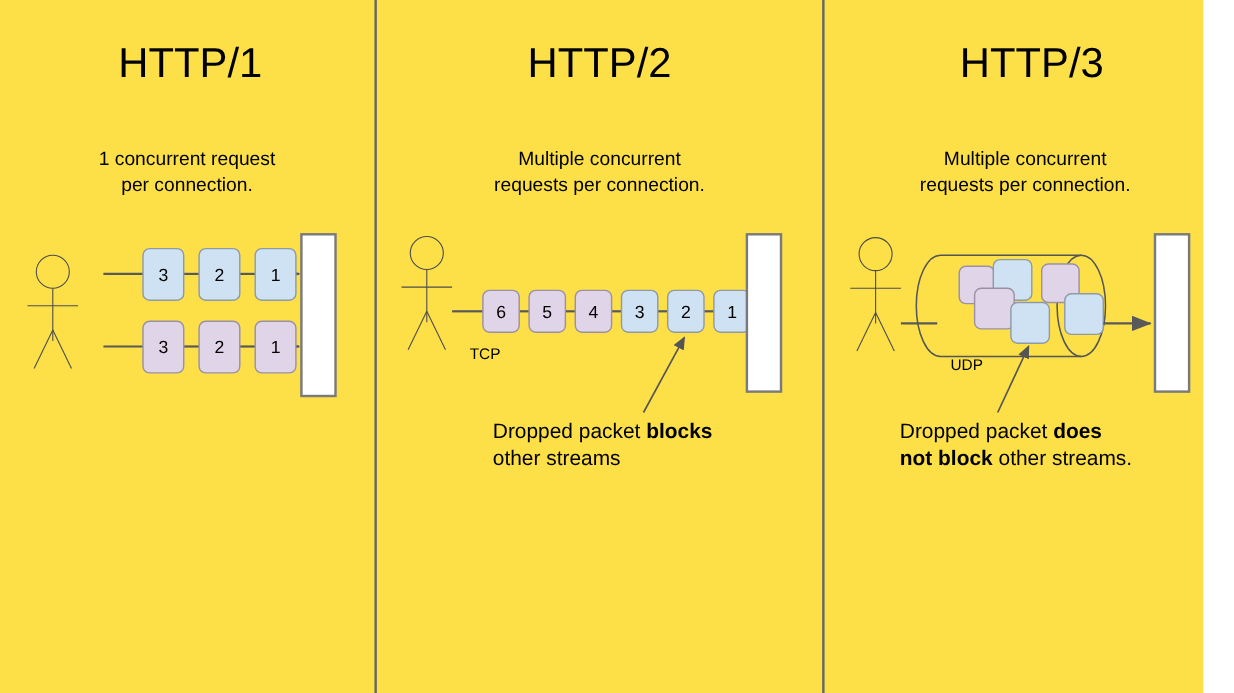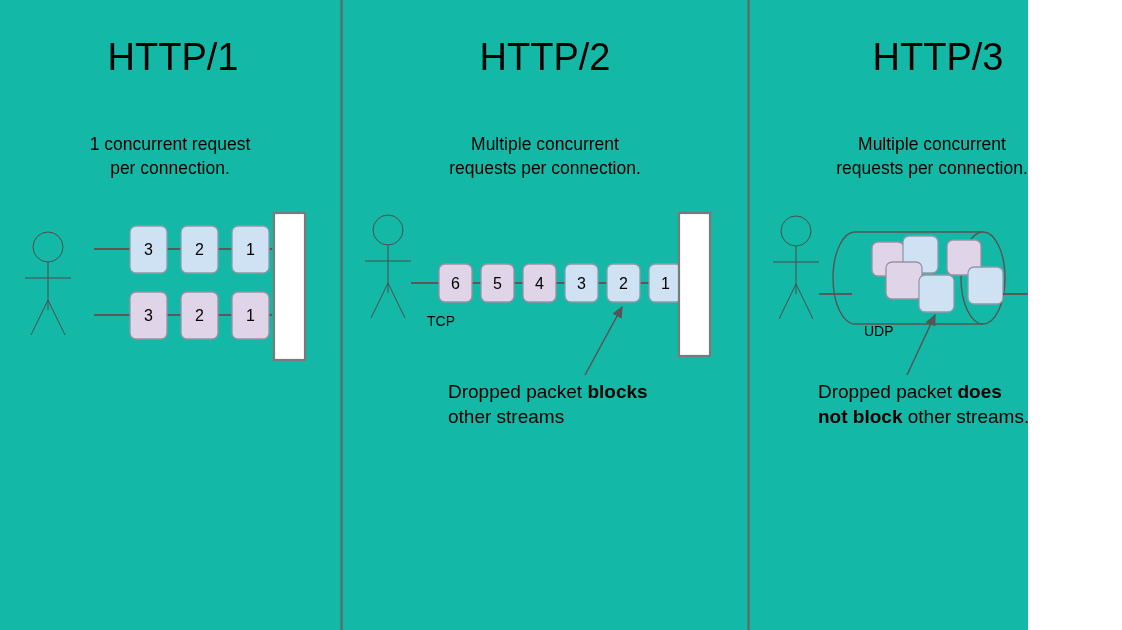--- a/index.html
+++ b/index.html
@@ -6,25 +6,24 @@
     margin: 0;
     padding: 0;
     background: #ffffff;
   }
   body {
     font-family: "Liberation Sans", sans-serif;
     color: #000000;
   }
   #canvas {
     position: relative;
-    width: 996px;
+    width: 1094px;
     height: 630px;
-    background: #14b8a6;
+    background: #fde047;
     overflow: hidden;
-    padding-left: 32px;
   }
   #canvas svg {
     position: absolute;
     top: 0;
     left: 0;
   }
   .panel-title {
     font-size: 38px;
     font-weight: 400;
     text-anchor: middle;

